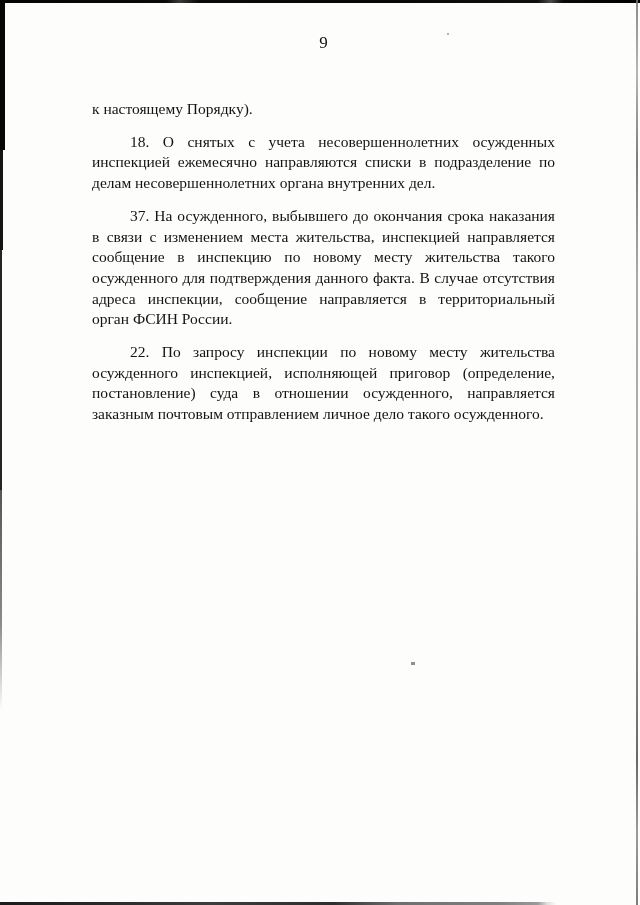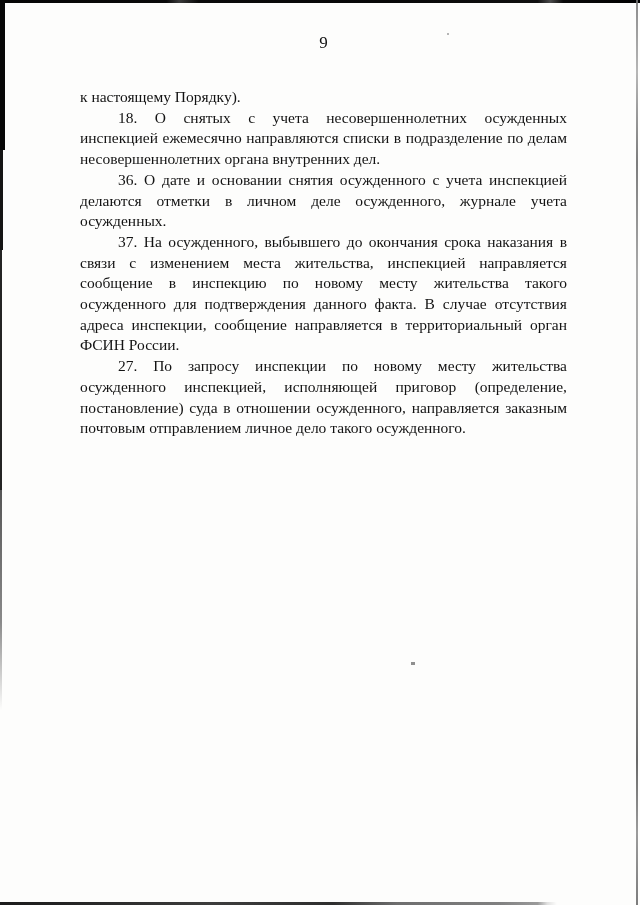--- a/index.html
+++ b/index.html
@@ -92,21 +92,21 @@
   .content {
     position: absolute;
     left: 80px; top: 87px;
     width: 487px;
     font-size: 15.5px;
     line-height: 20.7px;
     color: #131313;
     text-align: justify;
   }
   .content p.para {
-    margin: 0;
+    margin: 12px;
     padding: 0;
     font-family: Liberation Serif, serif;
   }
   .content p.para.indent {
     text-indent: 38px;
   }
 </style>
 </head>
 <body>
 
@@ -119,18 +119,17 @@
   <div class="left-bar-4"></div>
   <div class="right-line"></div>
   <div class="border-bottom"></div>
   <div class="speck-1"></div>
   <div class="speck-2"></div>
 
   <div class="page-number">9</div>
   <div class="content" id="content">
       <p class="para">к настоящему Порядку).</p>
       <p class="para indent">18. О снятых с учета несовершеннолетних осужденных инспекцией ежемесячно направляются списки в подразделение по делам несовершеннолетних органа внутренних дел.</p>
-      <p class="para indent">36. О дате и основании снятия осужденного с учета инспекцией делаются отметки в личном деле осужденного, журнале учета осужденных.</p>
       <p class="para indent">37. На осужденного, выбывшего до окончания срока наказания в связи с изменением места жительства, инспекцией направляется сообщение в инспекцию по новому месту жительства такого осужденного для подтверждения данного факта. В случае отсутствия адреса инспекции, сообщение направляется в территориальный орган ФСИН России.</p>
-      <p class="para indent">27. По запросу инспекции по новому месту жительства осужденного инспекцией, исполняющей приговор (определение, постановление) суда в отношении осужденного, направляется заказным почтовым отправлением личное дело такого осужденного.</p>
+      <p class="para indent">22. По запросу инспекции по новому месту жительства осужденного инспекцией, исполняющей приговор (определение, постановление) суда в отношении осужденного, направляется заказным почтовым отправлением личное дело такого осужденного.</p>
     </div>
 
 </div>
 
 </body></html>

